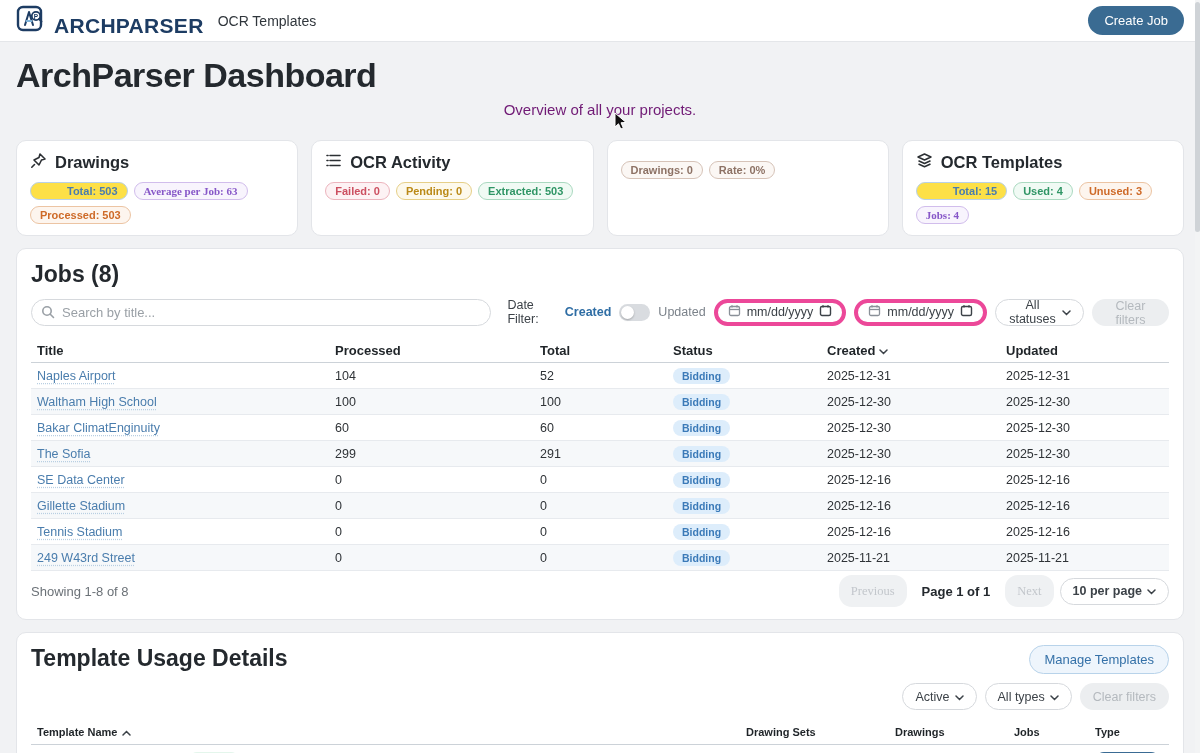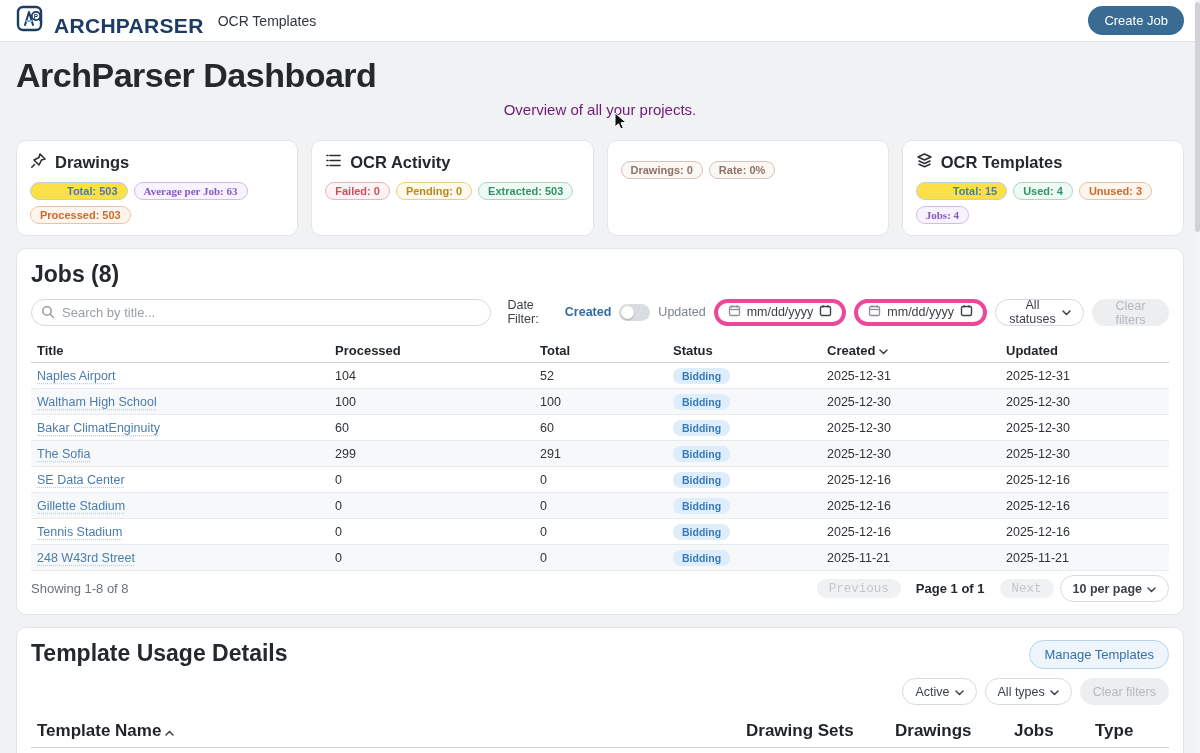--- a/index.html
+++ b/index.html
@@ -58,31 +58,31 @@
   .jrow { display:grid; grid-template-columns:298px 205px 133px 154px 179px 1fr; align-items:center; height:26px; border-bottom:1px solid #e7eaee; font-size:12.5px; color:#2f3337; padding:0 6px; }
   .jrow.head { font-weight:800; font-size:13px; color:#1f2428; border-bottom:1px solid #ccd2d8; height:25px; }
   .jrow.alt { background:#f6f8fa; }
   .job-link { color:#4a7dad; text-decoration:underline; text-decoration-style:dotted; text-decoration-color:#b9cfe2; text-underline-offset:3px; cursor:pointer; }
   .status-badge { display:inline-block; font-size:10.5px; font-weight:700; color:#3b7ab8; background:#ddedfb; padding:2px 9px; border-radius:9px; }
   .sort-chev { display:inline-block; margin-left:4px; }
 
   
   .jobs-footer { display:flex; align-items:center; margin-top:4px; }
   .showing { font-size:13px; color:#6b7177; }
-  .pg-disabled { height:19px; border:none; border-radius:13px; background:#eff1f3; color:#c3c7cc; padding:0 12px; font-size:12.5px; font-family:Liberation Mono, monospace; cursor:default; }
+  .pg-disabled { height:32px; border:none; border-radius:13px; background:#eff1f3; color:#c3c7cc; padding:0 12px; font-size:12.5px; font-family:Liberation Serif, serif; cursor:default; }
   .pg-label { font-size:13px; font-weight:800; color:#24292e; margin:0 9px; }
   .footer-right { margin-left:auto; display:flex; align-items:center; gap:6px; }
 
   
   .tpl-head-row { display:flex; align-items:flex-start; }
   .manage-btn { margin-left:auto; background:#eef5fc; border:1px solid #b8d3ea; color:#3571a8; border-radius:15px; height:29px; padding:0 14px; font-size:13px; font-family:inherit; cursor:pointer; }
   .tpl-filter-row { display:flex; justify-content:flex-end; gap:8px; margin-top:9px; }
   .ttable { margin-top:12px; }
   .trow { display:grid; grid-template-columns:709px 149px 119px 81px 1fr; align-items:start; border-bottom:1px solid #e7eaee; font-size:12.5px; color:#2f3337; padding:7px 6px 8px 6px; }
-  .trow.head { font-weight:800; font-size:17px; color:#1f2428; border-bottom:1px solid #ccd2d8; padding:4px 6px 6px 6px; }
+  .trow.head { font-weight:800; font-size:11px; color:#1f2428; border-bottom:1px solid #ccd2d8; padding:4px 6px 6px 6px; }
   .tname-line { display:flex; align-items:center; gap:8px; }
   .tname { font-size:13.5px; font-weight:800; color:#24292e; }
   .mini-badge { font-size:10.5px; font-weight:700; padding:2px 9px; border-radius:9px; display:inline-block; }
   .mb-green { color:#2f9565; background:#e4f6ec; }
   .included-badge { display:inline-block; font-size:11px; font-weight:700; color:#fff; background:#3a6b94; padding:3px 10px; border-radius:11px; }
   .tcell-num { padding-top:3px; }
 
   
   .scrollbar { position:fixed; right:0; top:0; width:5px; height:753px; background:#f3f4f5; }
   .scroll-thumb { position:absolute; right:0; top:2px; width:5px; height:230px; border-radius:3px; background:#cfd3d7; }
@@ -306,21 +306,21 @@
       </div>
       <div class="jrow">
         <span class="job-link">Tennis Stadium</span>
         <span>0</span>
         <span>0</span>
         <span><span class="status-badge">Bidding</span></span>
         <span>2025-12-16</span>
         <span>2025-12-16</span>
       </div>
       <div class="jrow alt">
-        <span class="job-link">248 W43rd Street</span>
+        <span class="job-link">249 W43rd Street</span>
         <span>0</span>
         <span>0</span>
         <span><span class="status-badge">Bidding</span></span>
         <span>2025-11-21</span>
         <span>2025-11-21</span>
       </div>
     </div>
 
     <div class="jobs-footer">
       <span class="showing">Showing 1-8 of 8</span>

